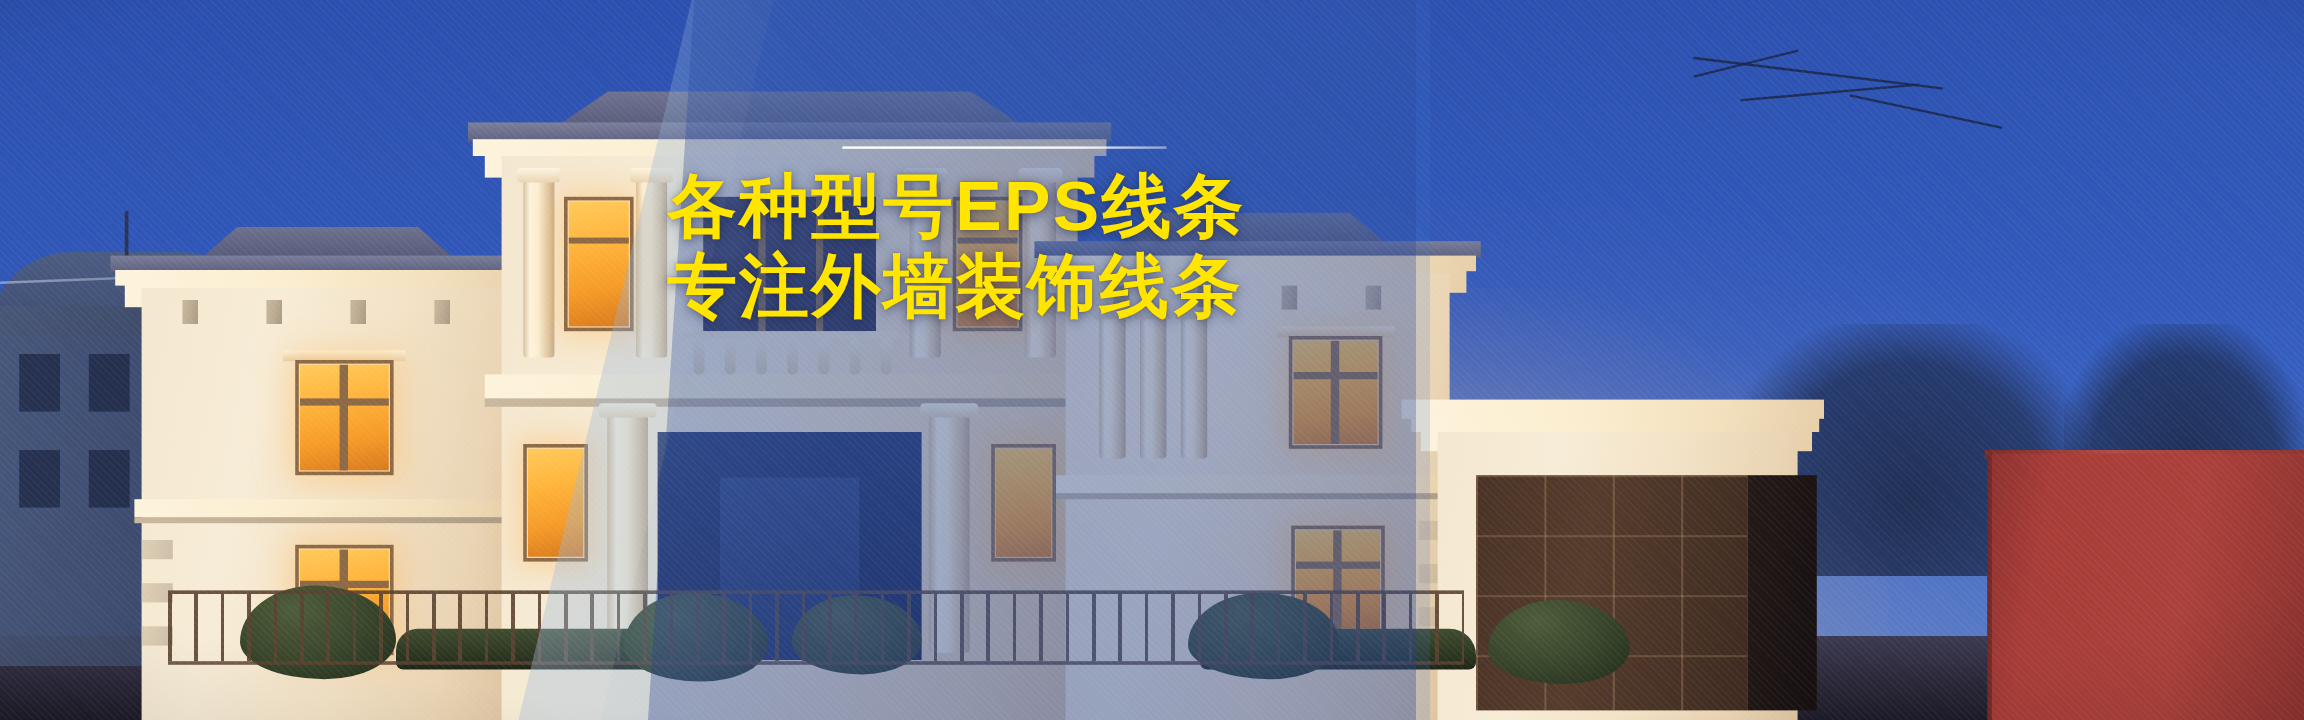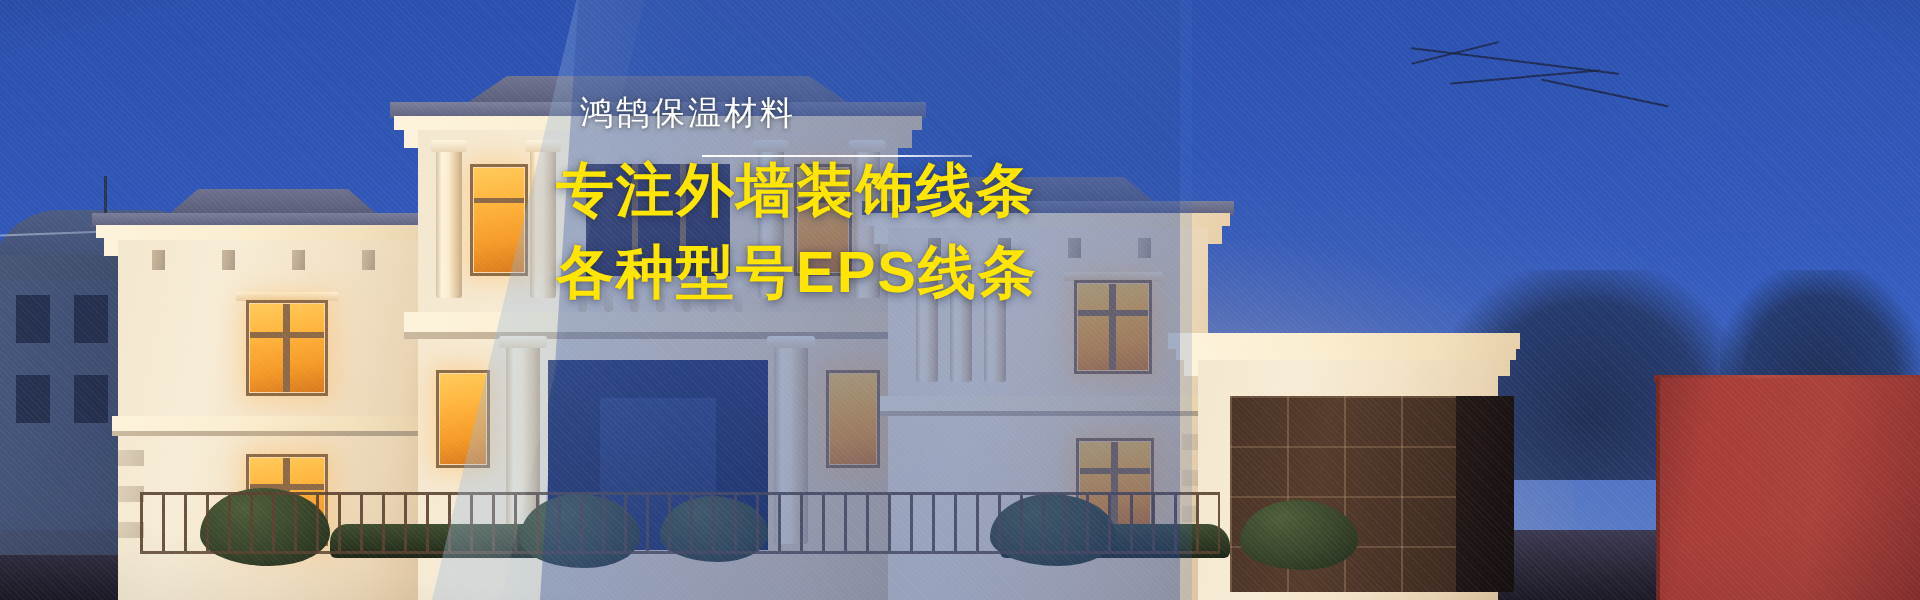--- a/index.html
+++ b/index.html
@@ -326,19 +326,18 @@
   </div>
 
   <div class="beam"></div>
   <div class="beam2"></div>
   <div class="overlay-tint"></div>
 
   <div class="hatch"></div>
   <div class="vignette"></div>
 
   <div class="copy">
-    <div class="brand">鸿鹄保温材料</div>
     <div class="rule"></div>
+    <div class="head l1">各种型号EPS线条</div>
     <div class="head l2">专注外墙装饰线条</div>
-    <div class="head l1">各种型号EPS线条</div>
   </div>
 
 </div>
 
 </body></html>

